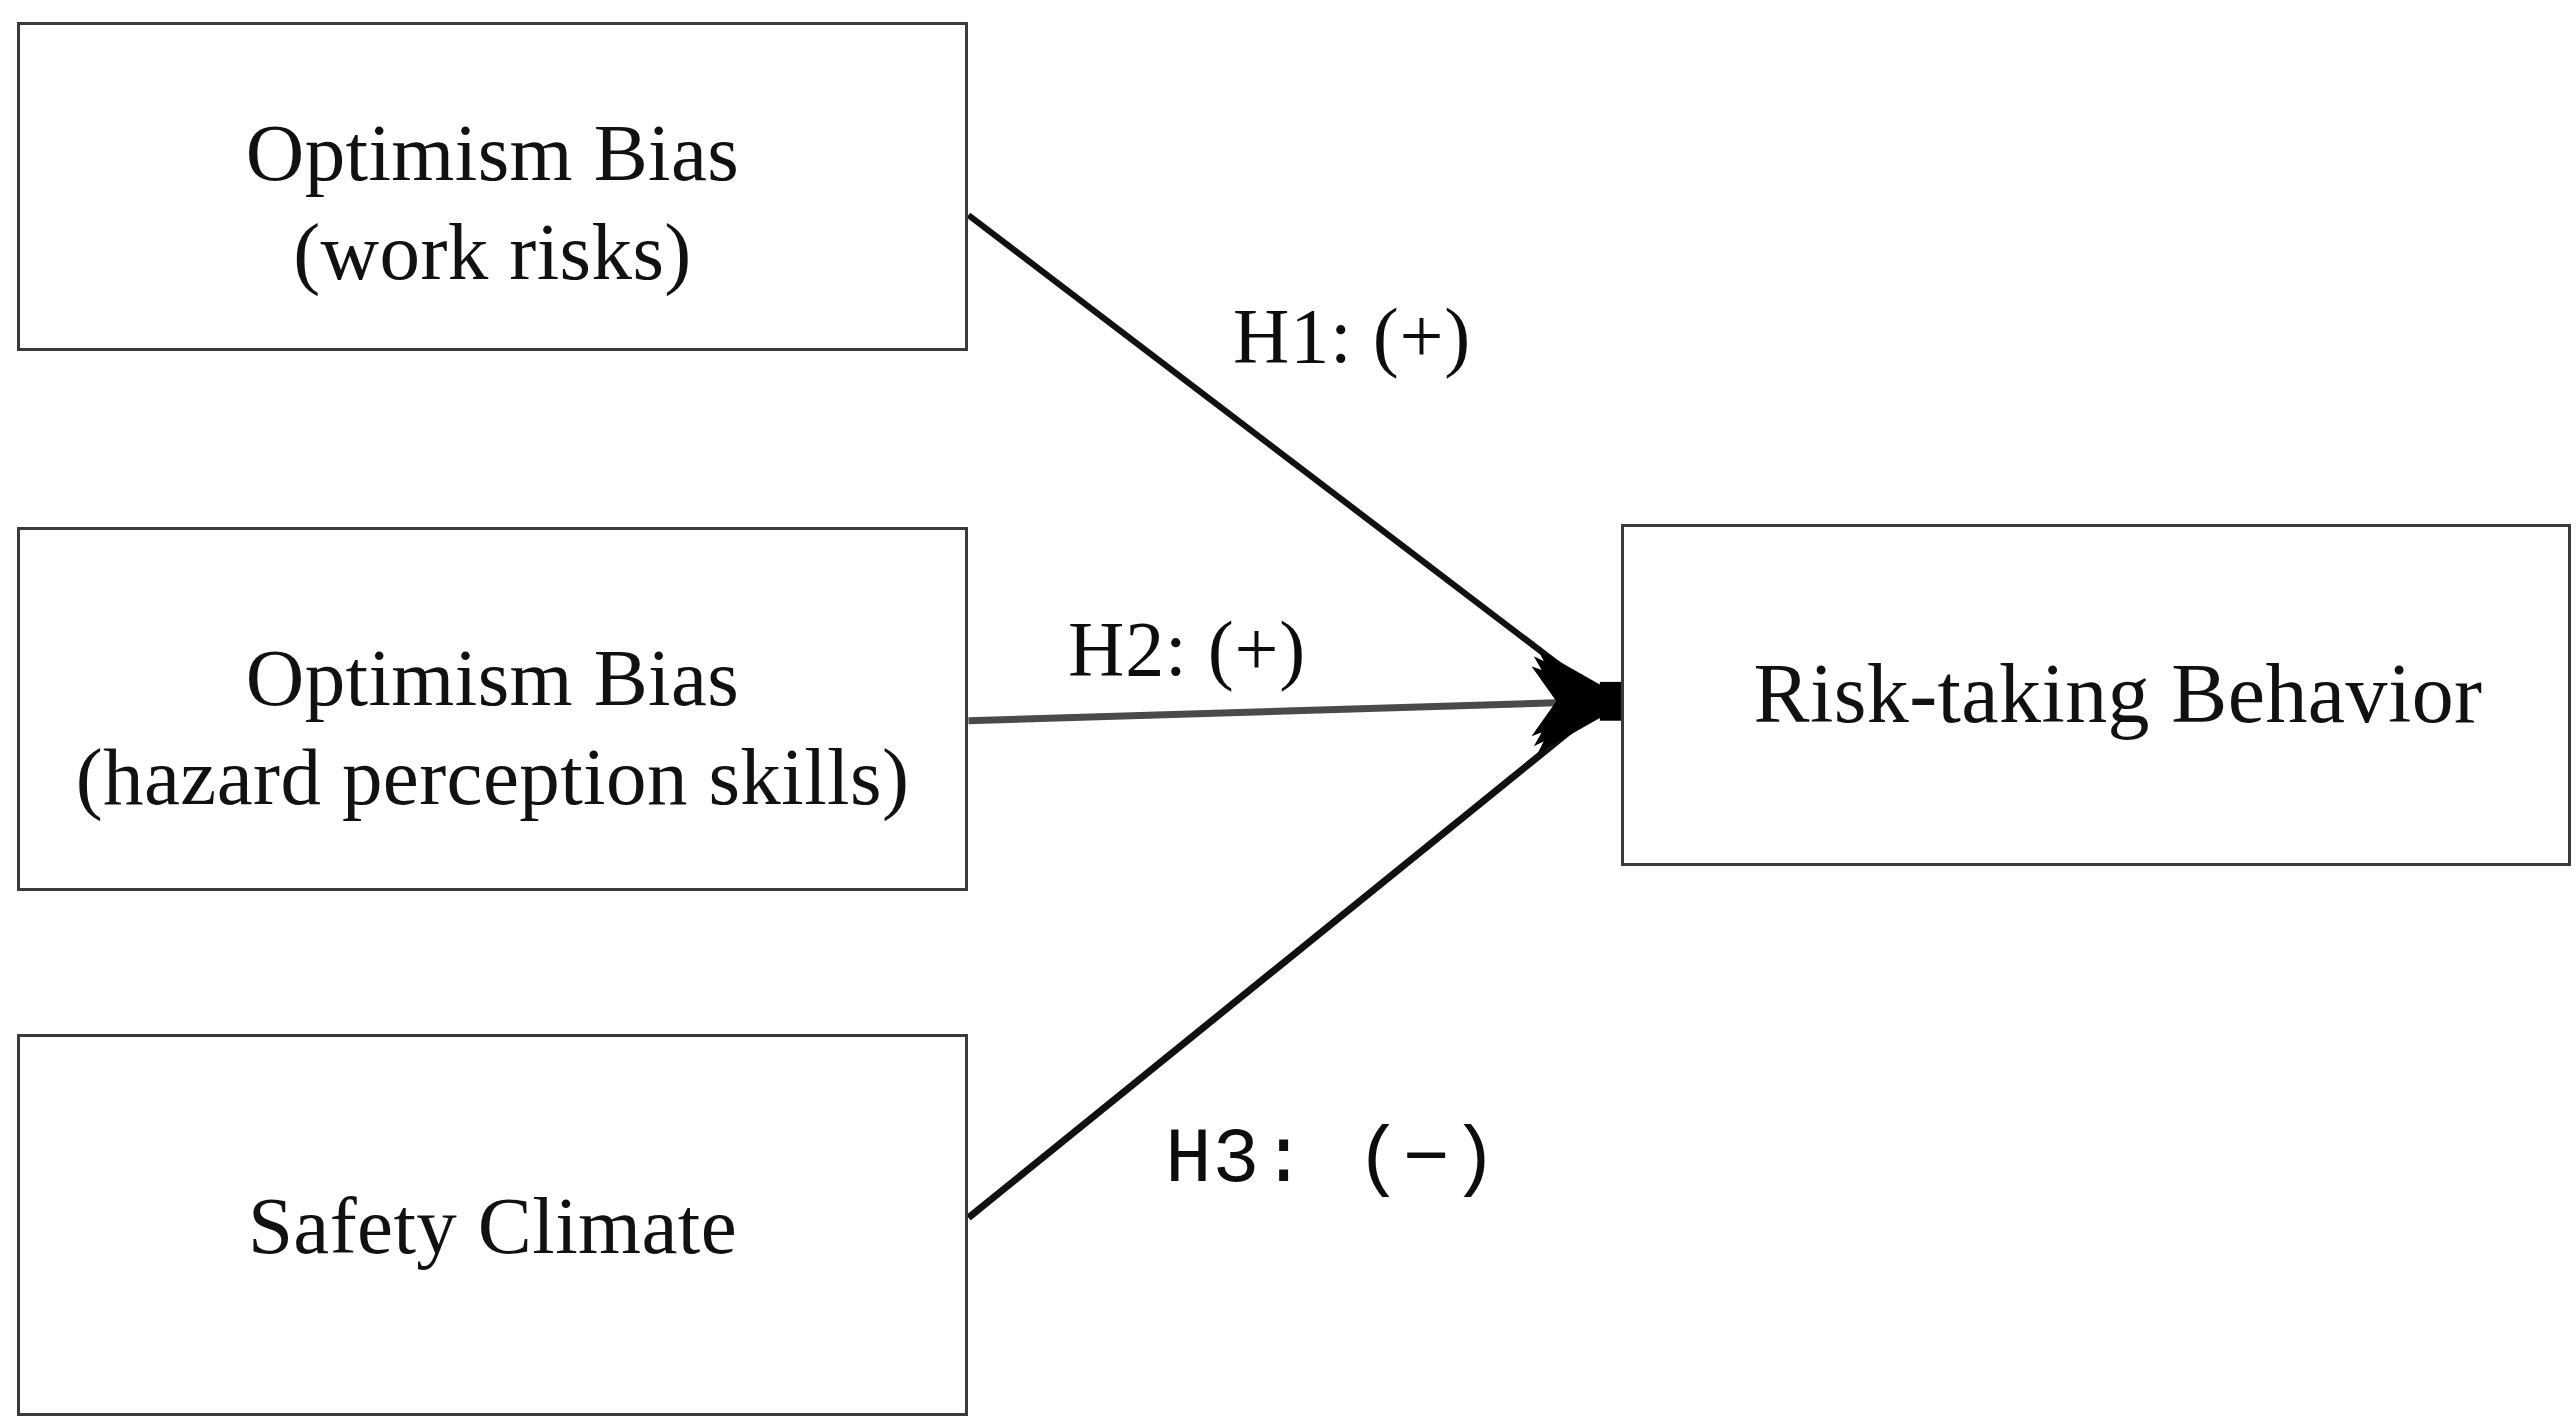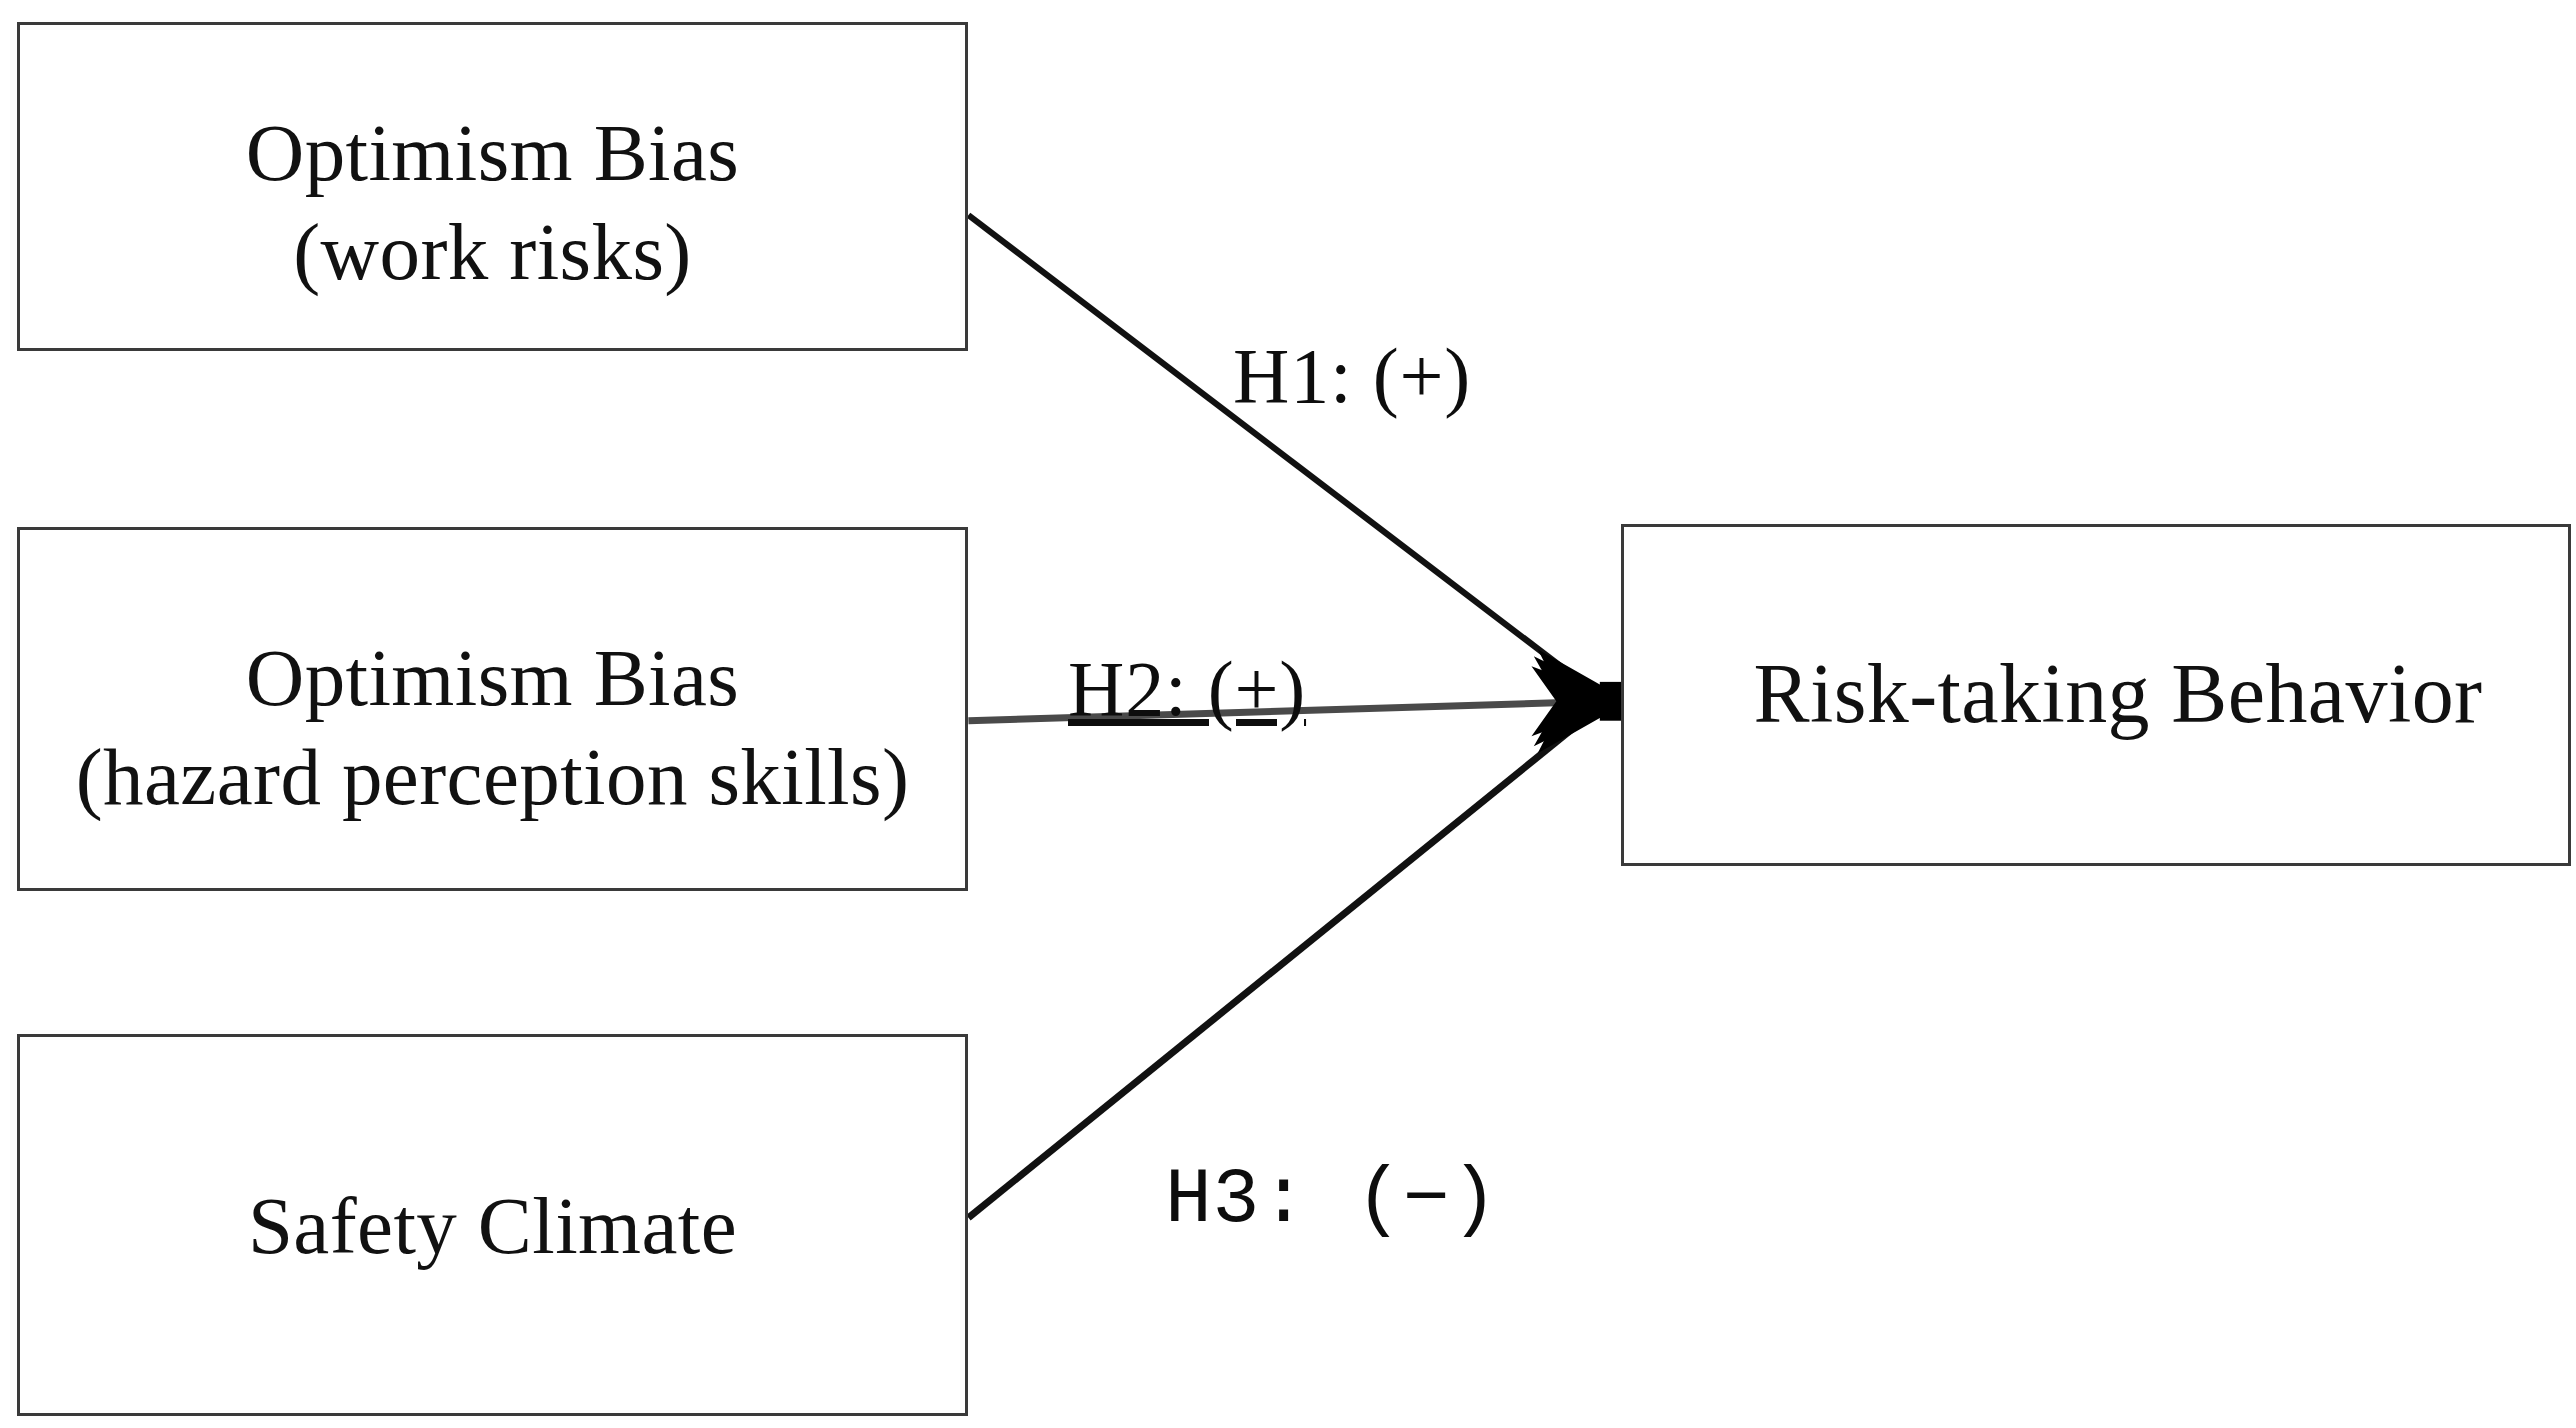--- a/index.html
+++ b/index.html
@@ -62,24 +62,23 @@
   }
 
   
   .hyp-label {
     position: absolute;
     font-size: 78px;
     line-height: 1;
     color: #0d0d0d;
     white-space: nowrap;
     letter-spacing: 0.8px;
-    margin-top: 40px;
   }
   #hyp-h1 { left: 1233px; top: 297px;  }
-  #hyp-h2 { left: 1068px; top: 610px; text-decoration: underline;  }
+  #hyp-h2 { left: 1068px; top: 610px;  }
   #hyp-h3 { left: 1165px; top: 1121px; font-family: Liberation Mono, monospace; }
 </style>
 </head>
 <body>
 
 <div id="canvas">
 
   <svg id="paths" viewBox="0 0 3317 1840" width="2576" height="1429" xmlns="http://www.w3.org/2000/svg">
     <line x1="1247" y1="277" x2="2065" y2="900" stroke="#111111" stroke-width="8"></line>
     <line x1="1247" y1="928" x2="2065" y2="903" stroke="#4a4a4a" stroke-width="9"></line>

